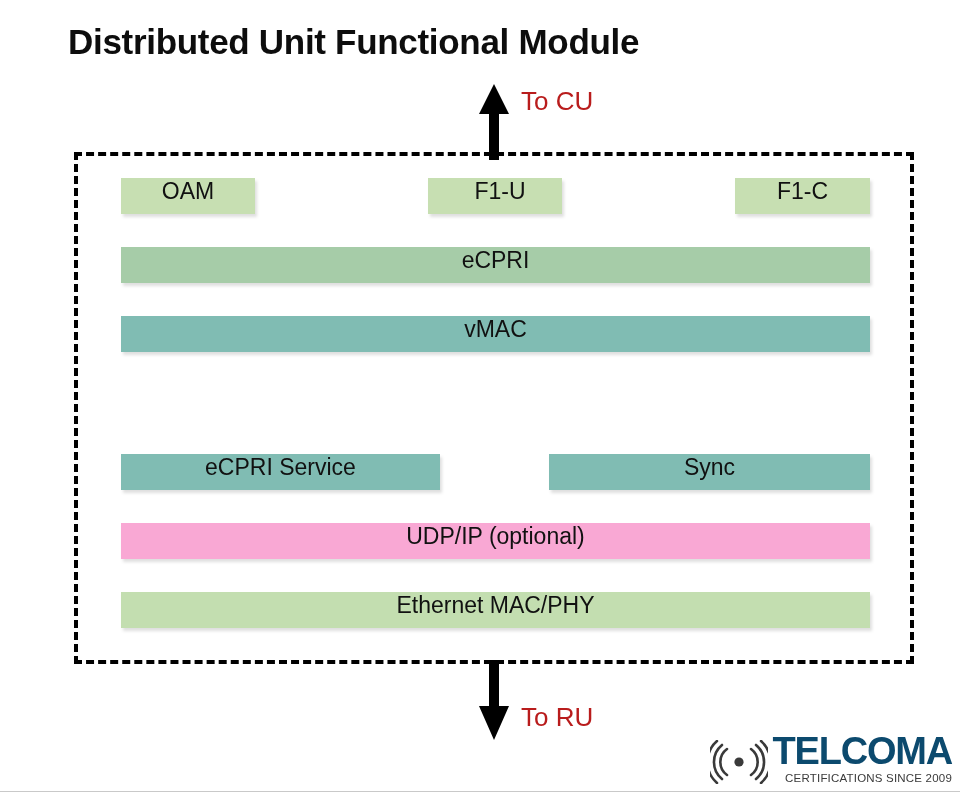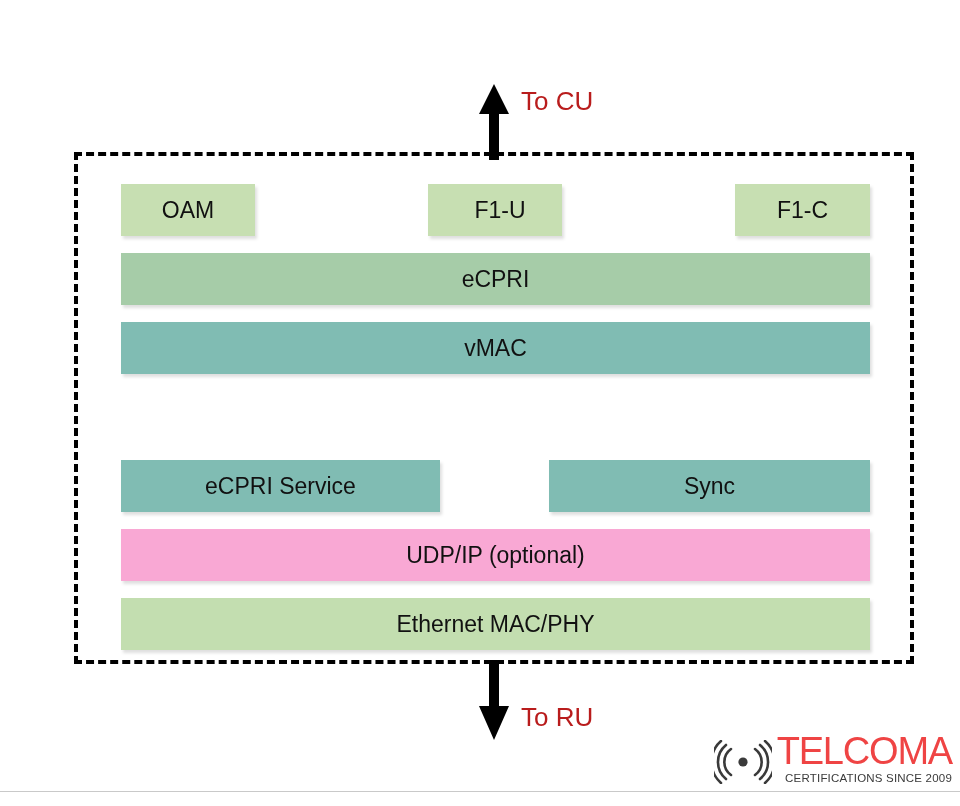--- a/index.html
+++ b/index.html
@@ -66,25 +66,25 @@
 
   
   .layer-row {
     position: absolute;
     left: 121px;
     width: 749px;
     height: 52px;
   }
   .block {
     position: absolute;
-    top: 6px;
-    height: 52px;
+    top: 0;
+    height: 36px;
     box-sizing: border-box;
     display: flex;
-    align-items: center;
+    align-items: flex-start;
     justify-content: center;
     font-size: 23px;
     color: #111111;
     box-shadow: 2px 3px 3px rgba(0,0,0,0.13);
     white-space: nowrap;
   }
 
   
   #row-top     { top: 178px; }
   #row-vrlc    { top: 247px; }
@@ -117,23 +117,23 @@
   }
   #logo-waves { display: block; }
   #logo-text-wrap {
     display: flex;
     flex-direction: column;
     align-items: flex-end;
     line-height: 1;
   }
   #logo-word {
     font-size: 38px;
-    font-weight: normal;
+    font-weight: bold;
     letter-spacing: -1.2px;
-    color: #ef4444;
+    color: #0c4a6e;
   }
   #logo-tagline {
     font-size: 11.5px;
     letter-spacing: 0.2px;
     color: #3a3a3a;
     margin-top: 3px;
   }
   #footer-rule {
     position: absolute;
     left: 0;
@@ -141,20 +141,21 @@
     width: 960px;
     height: 1px;
     background: #c9c9c9;
   }
 </style>
 </head>
 <body>
 
 <div id="slide" style="background: rgb(255, 255, 255);">
 
+  <div id="title">Distributed Unit Functional Module</div>
 
   <svg id="arrow-up" class="arrow" viewBox="0 0 42 76" xmlns="http://www.w3.org/2000/svg">
     <polygon points="21,0 36,30 26,30 26,76 16,76 16,30 6,30" fill="#000000"></polygon>
   </svg>
   <div id="label-to-cu" class="arrow-label">To CU</div>
 
   <div id="module-box" style="border-color: rgb(0, 0, 0);"></div>
 
   <div id="row-top" class="layer-row">
     <div id="blk-oam" class="block" style="background: rgb(199, 223, 178);">

